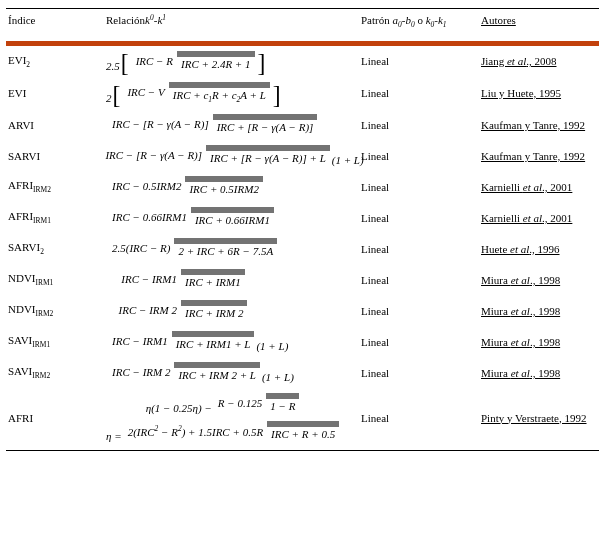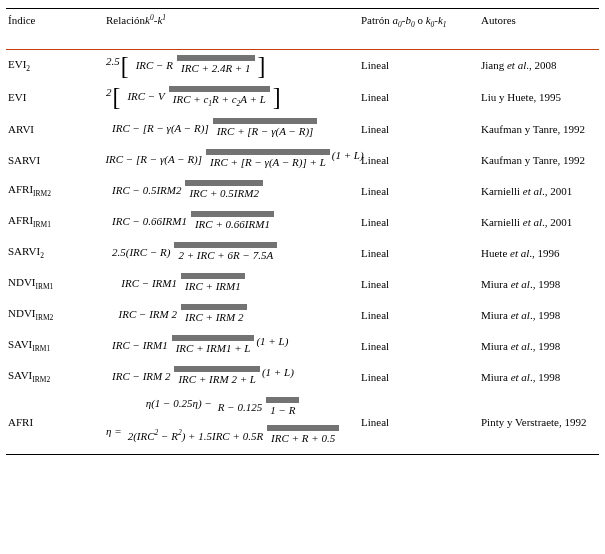--- a/index.html
+++ b/index.html
@@ -5,33 +5,33 @@
   * { margin:0; padding:0; box-sizing:border-box; }
   html,body { background:#ffffff; }
   body {
     width:605px; height:554px;
     font-family:"Liberation Serif", serif;
     font-size:11px; color:#000;
     overflow:hidden;
   }
   .paper { padding:8px 6px 0 6px; }
   .tbl { border-top:1px solid #000; width:593px; }
-  .thead { display:flex; align-items:flex-start; border-bottom:1px solid #c2410c; padding:5px 0 20px 0; }
+  .thead { display:flex; align-items:flex-start; border-bottom:5px solid #c2410c; padding:5px 0 12px 0; }
   .trow { display:flex; align-items:center; padding:5px 0; }
   .tbody { border-bottom:1px solid #000; padding-bottom:3px; }
   .cell { padding:0 2px; }
   .c1 { width:98px; }
   .c2 { width:255px; display:flex; justify-content:flex-start; }
   .c3 { width:120px; }
-  .c4 { flex:1; white-space:nowrap; }
+  .c4 { flex:1; white-space:nowrap;text-decoration:underline; }
   .it { font-style:italic; }
   sub { font-size:68%; line-height:1; }
   sup { font-size:68%; line-height:1; }
   .formula { font-style:italic; display:flex; flex-direction:column; align-items:center; min-width:150px; row-gap:7px; }
-  .fline { display:flex; align-items:flex-start; justify-content:center; white-space:nowrap; }
+  .fline { display:flex; align-items:flex-end; justify-content:center; white-space:nowrap; }
   .frac { display:inline-flex; flex-direction:row; align-items:center; text-align:center; margin:0 2px; }
   .frac .num, .frac .den { padding:1px 4px; line-height:1.18; display:block; }
   .frac .den { border-top:6px solid #737373; }
   .big {
     font-style:normal; font-size:215%; font-weight:400;
     line-height:0.85; display:inline-block; transform:scaleY(1.1);
     margin:0 1px; font-family:"Liberation Serif", serif;
   }
 </style>
 </head>

